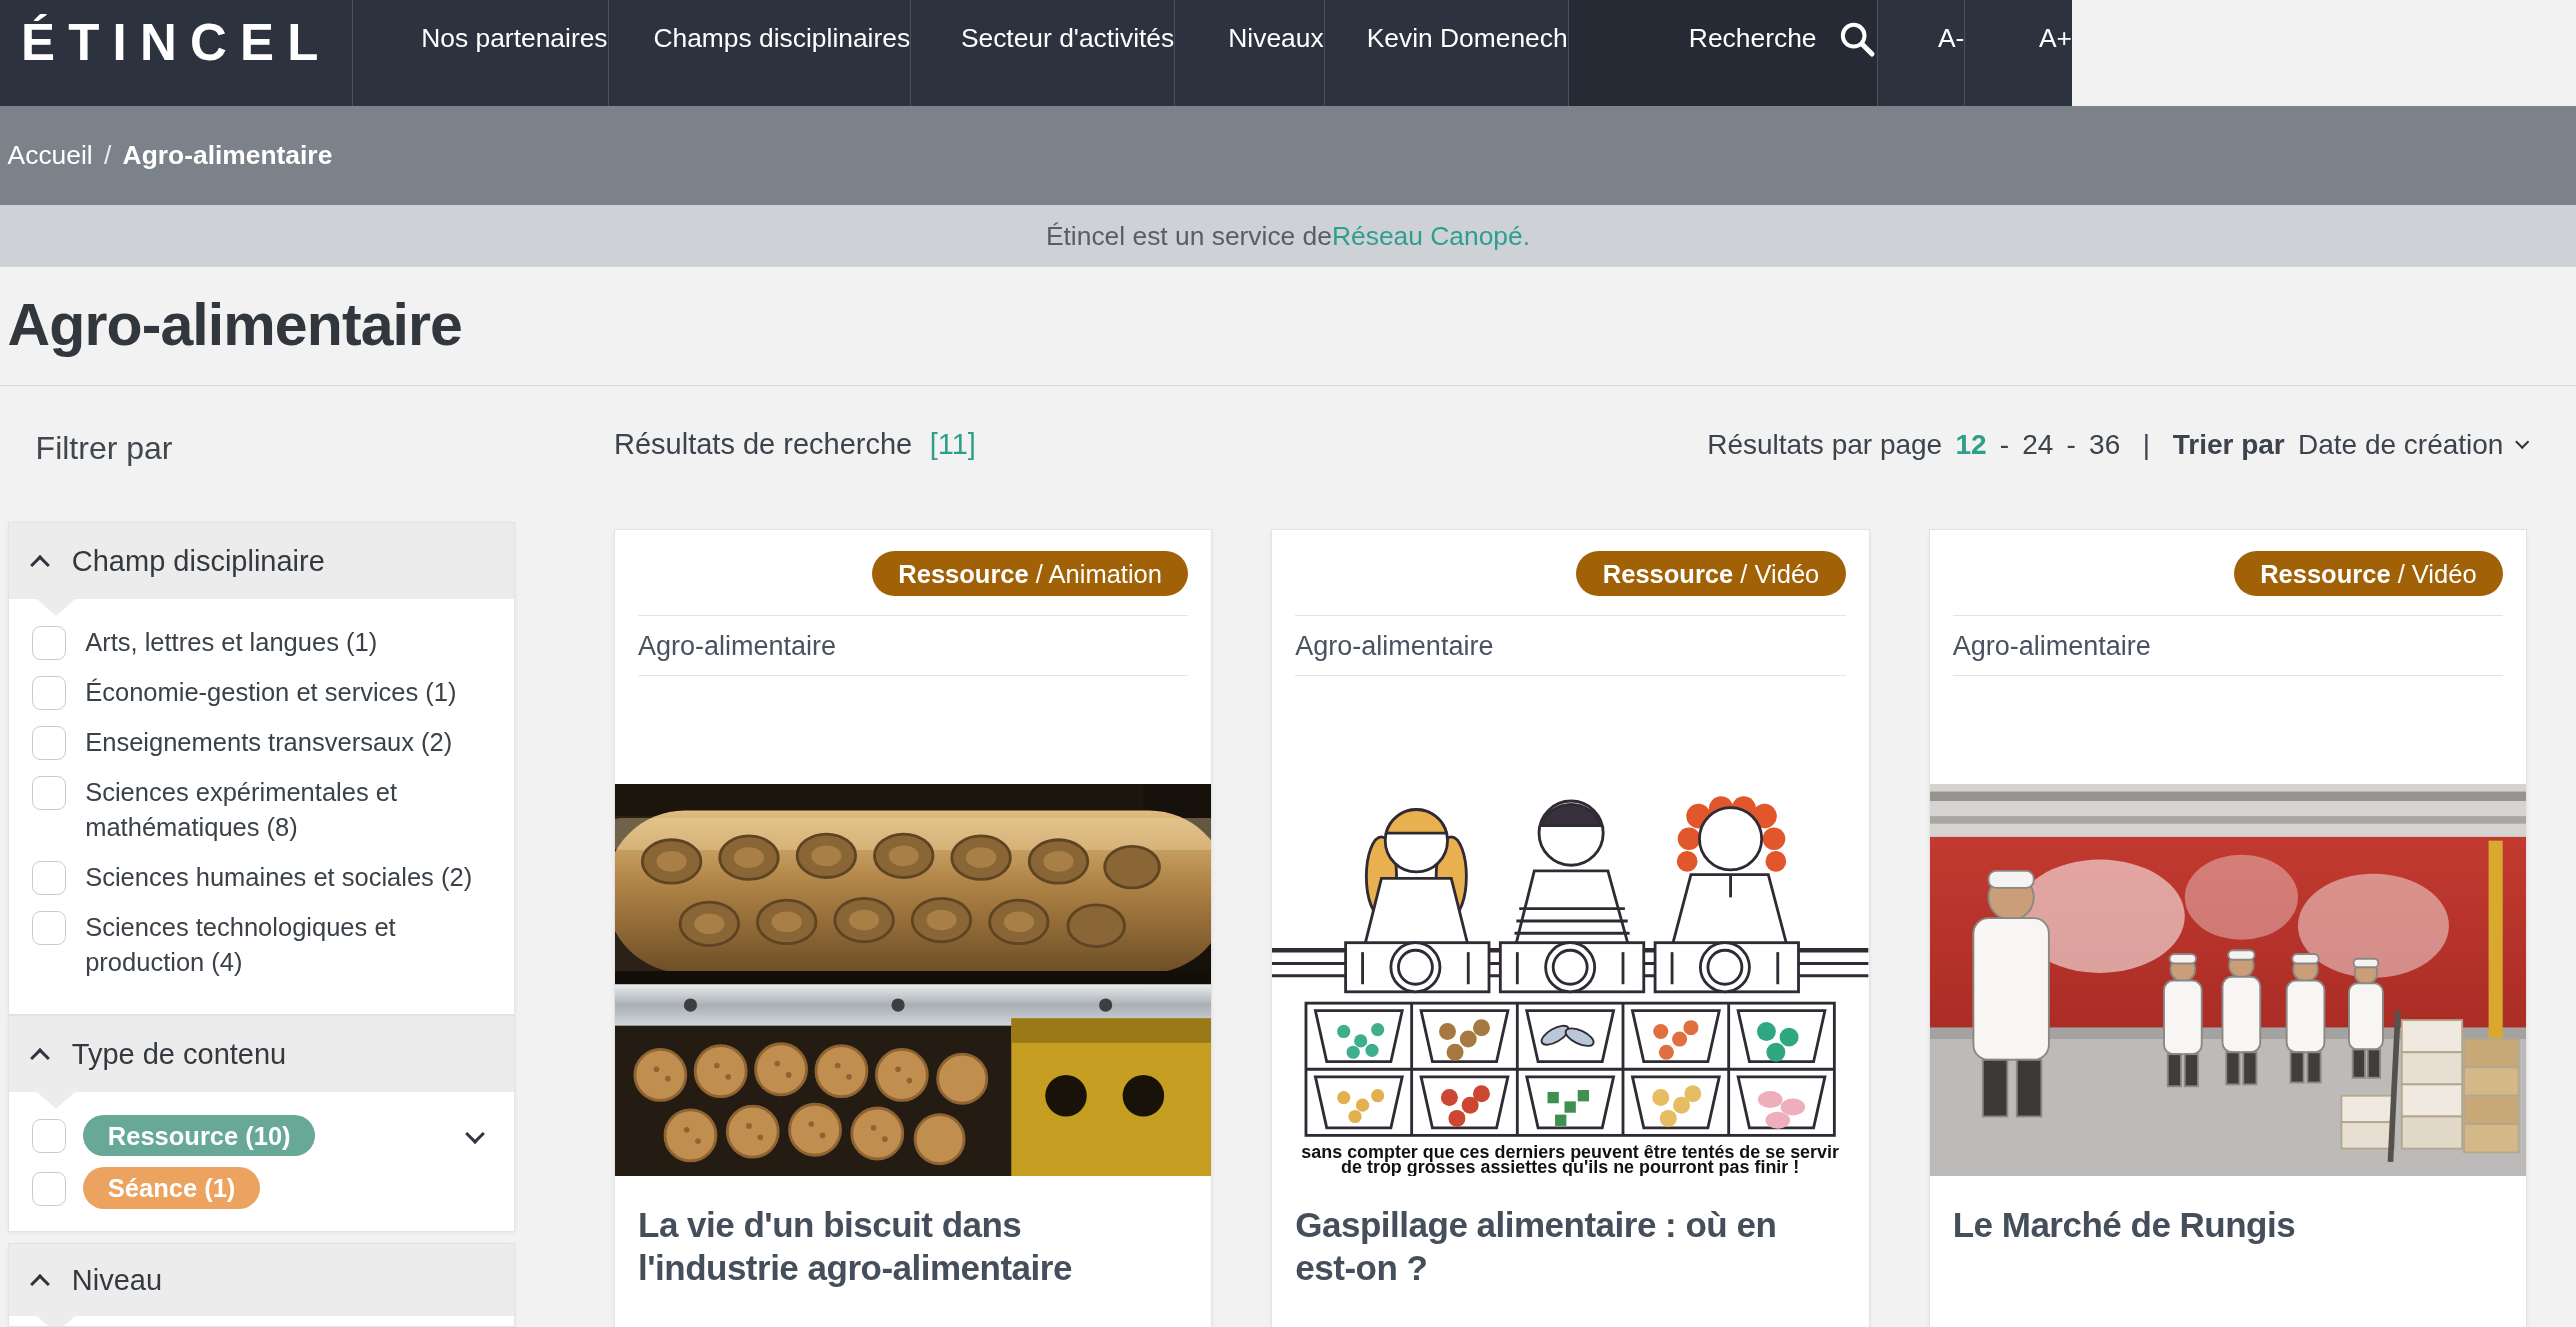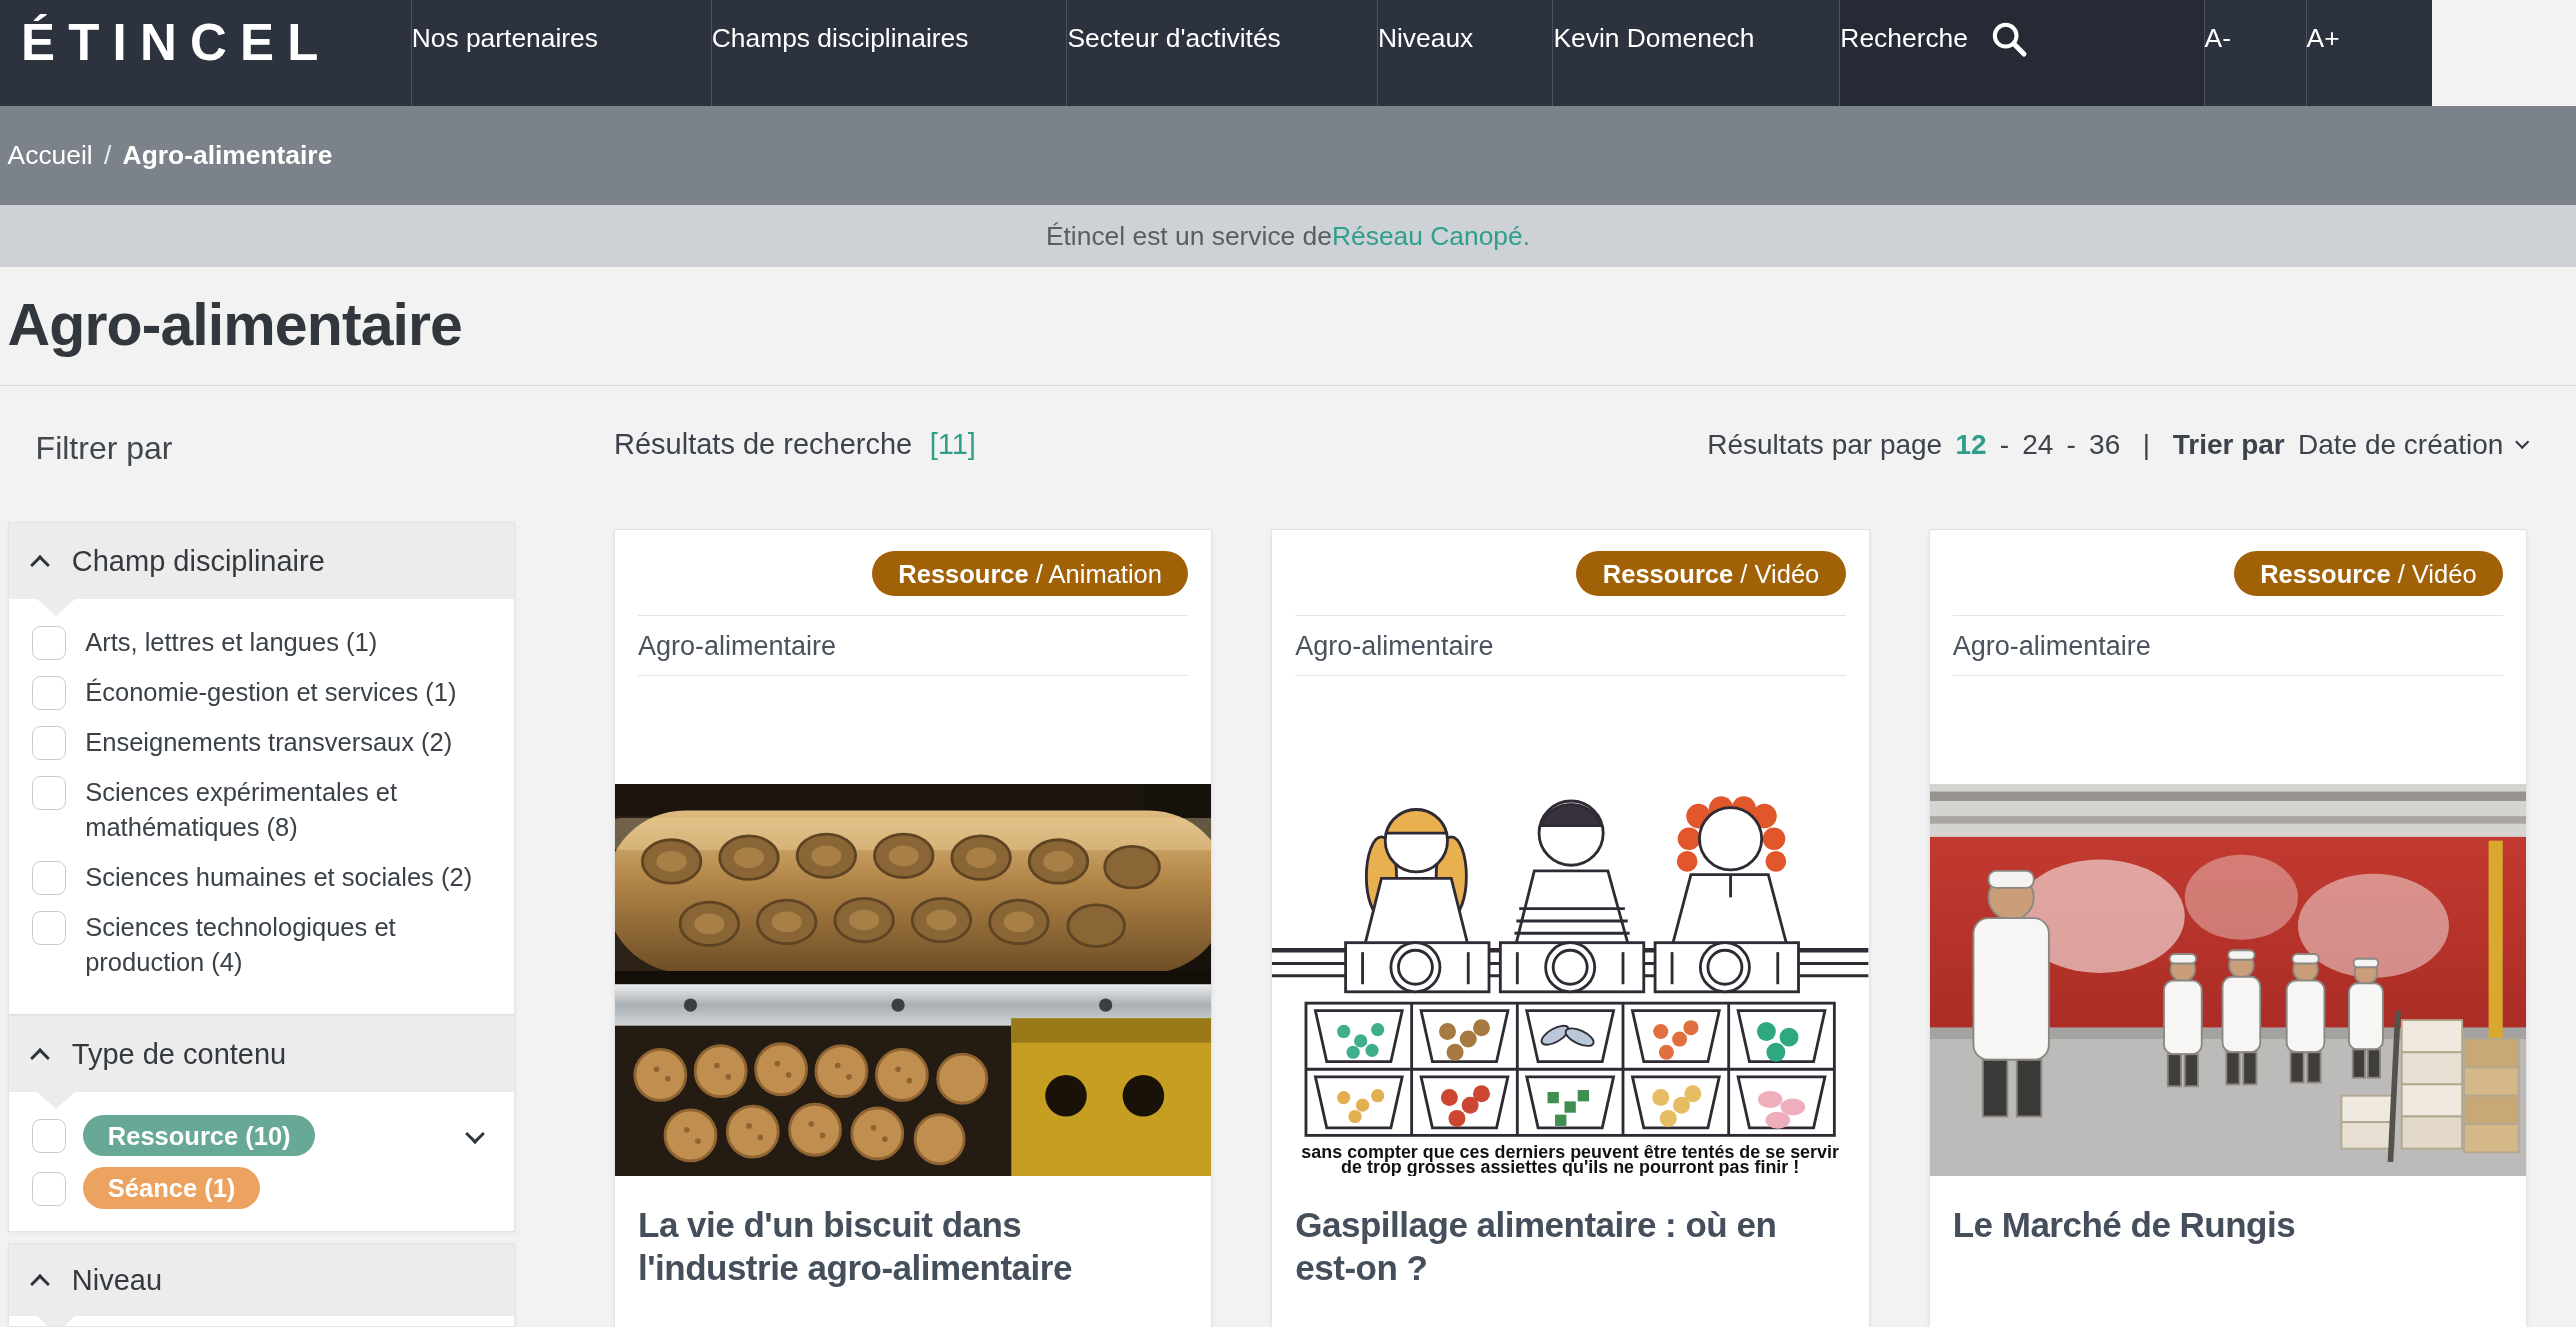--- a/index.html
+++ b/index.html
@@ -5,24 +5,24 @@
   * { box-sizing: border-box; margin: 0; padding: 0; }
   html,body { width:2576px; height:1328px; }
   body {
     position: relative;
     font-family: "Liberation Sans", sans-serif;
     background: #f2f2f2;
     overflow: hidden;
     color: #3a4148;
   }
   
-  .nav { position:absolute; top:0; left:0; width:2432px; height:106px; background:#2c323e; display:flex; }
+  .nav { position:absolute; top:0; left:0; width:2072px; height:106px; background:#2c323e; display:flex; }
   .nav-logo { width:434px; padding:13.2px 0 0 21px; color:#fff; font-size:51px; font-weight:bold;
               letter-spacing:13.2px; transform-origin:left top; }
-  .nav-item { height:106px; padding-top:23px; display:flex; justify-content:flex-start;
+  .nav-item { height:106px; padding-top:23px; display:flex; justify-content:flex-end;
               border-left:0.9px solid #4a5160; color:#fff; font-size:26.4px; }
   .w1{width:318px}.w2{width:377px}.w3{width:186px}.w4{width:329px}.w5{width:304px}
   .nav-search { width:386px; background:#252a35; gap:21px; }
   .nav-search svg { margin-top:-3.8px; }
   .wA{width:108px}.wB{width:134px}
   
   .crumbbar { position:absolute; top:106px; left:0; width:2576px; height:99px; background:#7b8289;
               display:flex; align-items:center; padding-left:7.6px; color:#fff; font-size:26.4px; }
   .crumbbar .sep { margin:0 11.3px; opacity:.85; }
   .crumbbar b { font-weight:bold; }

